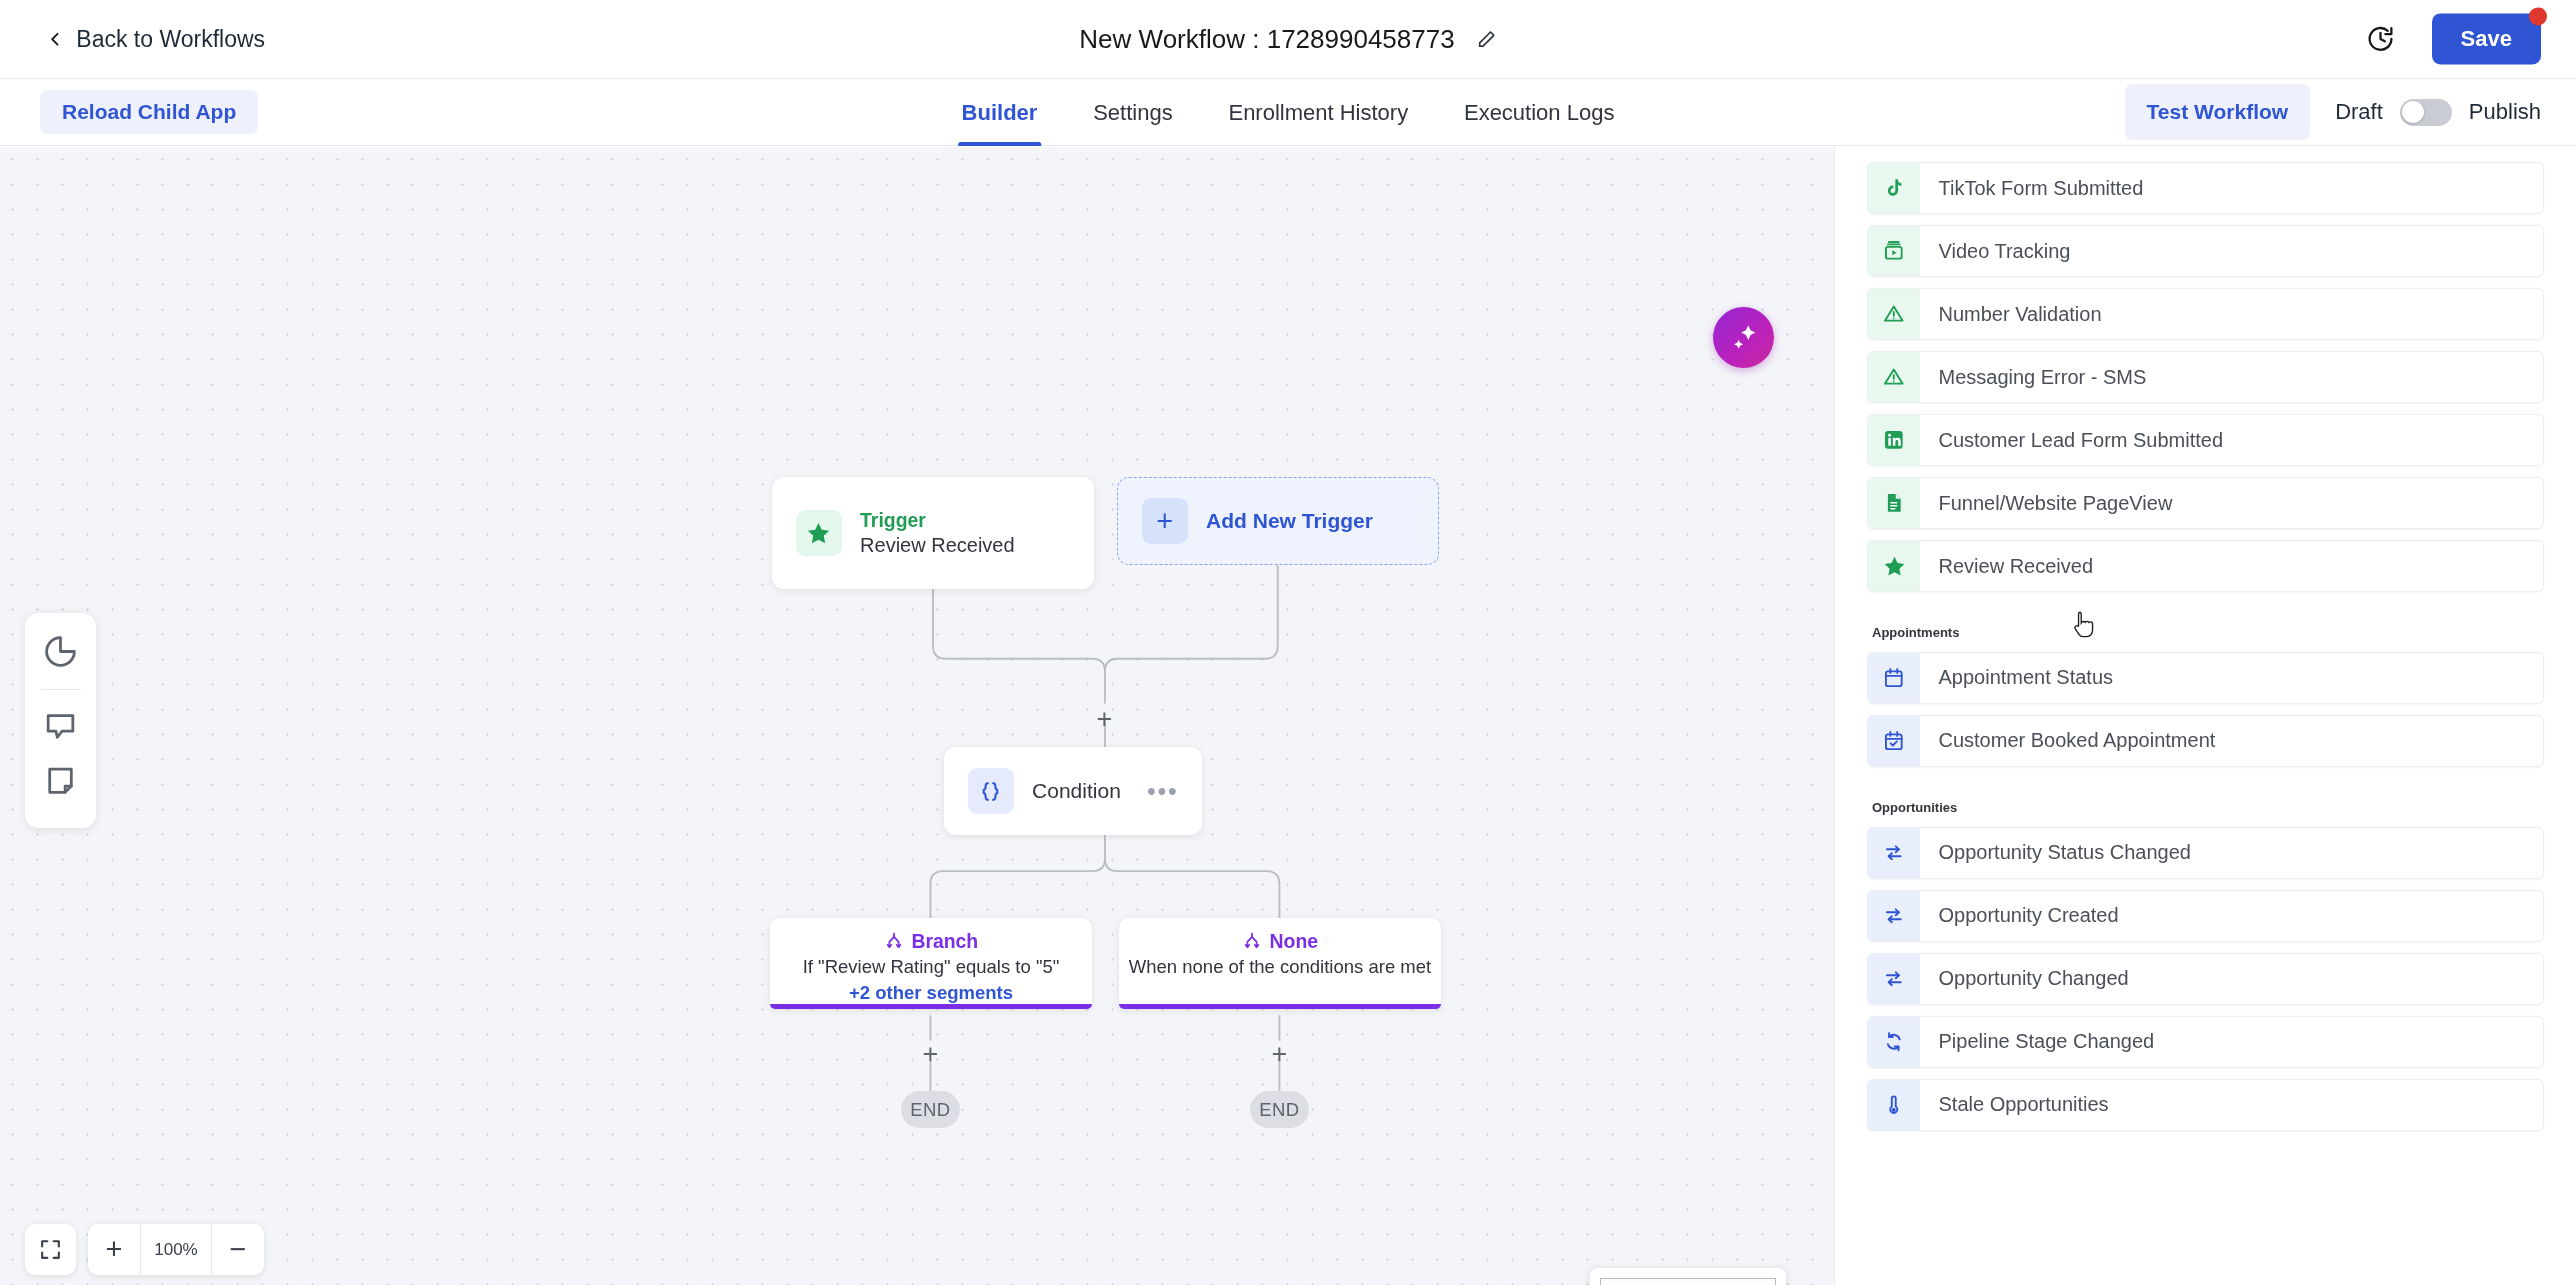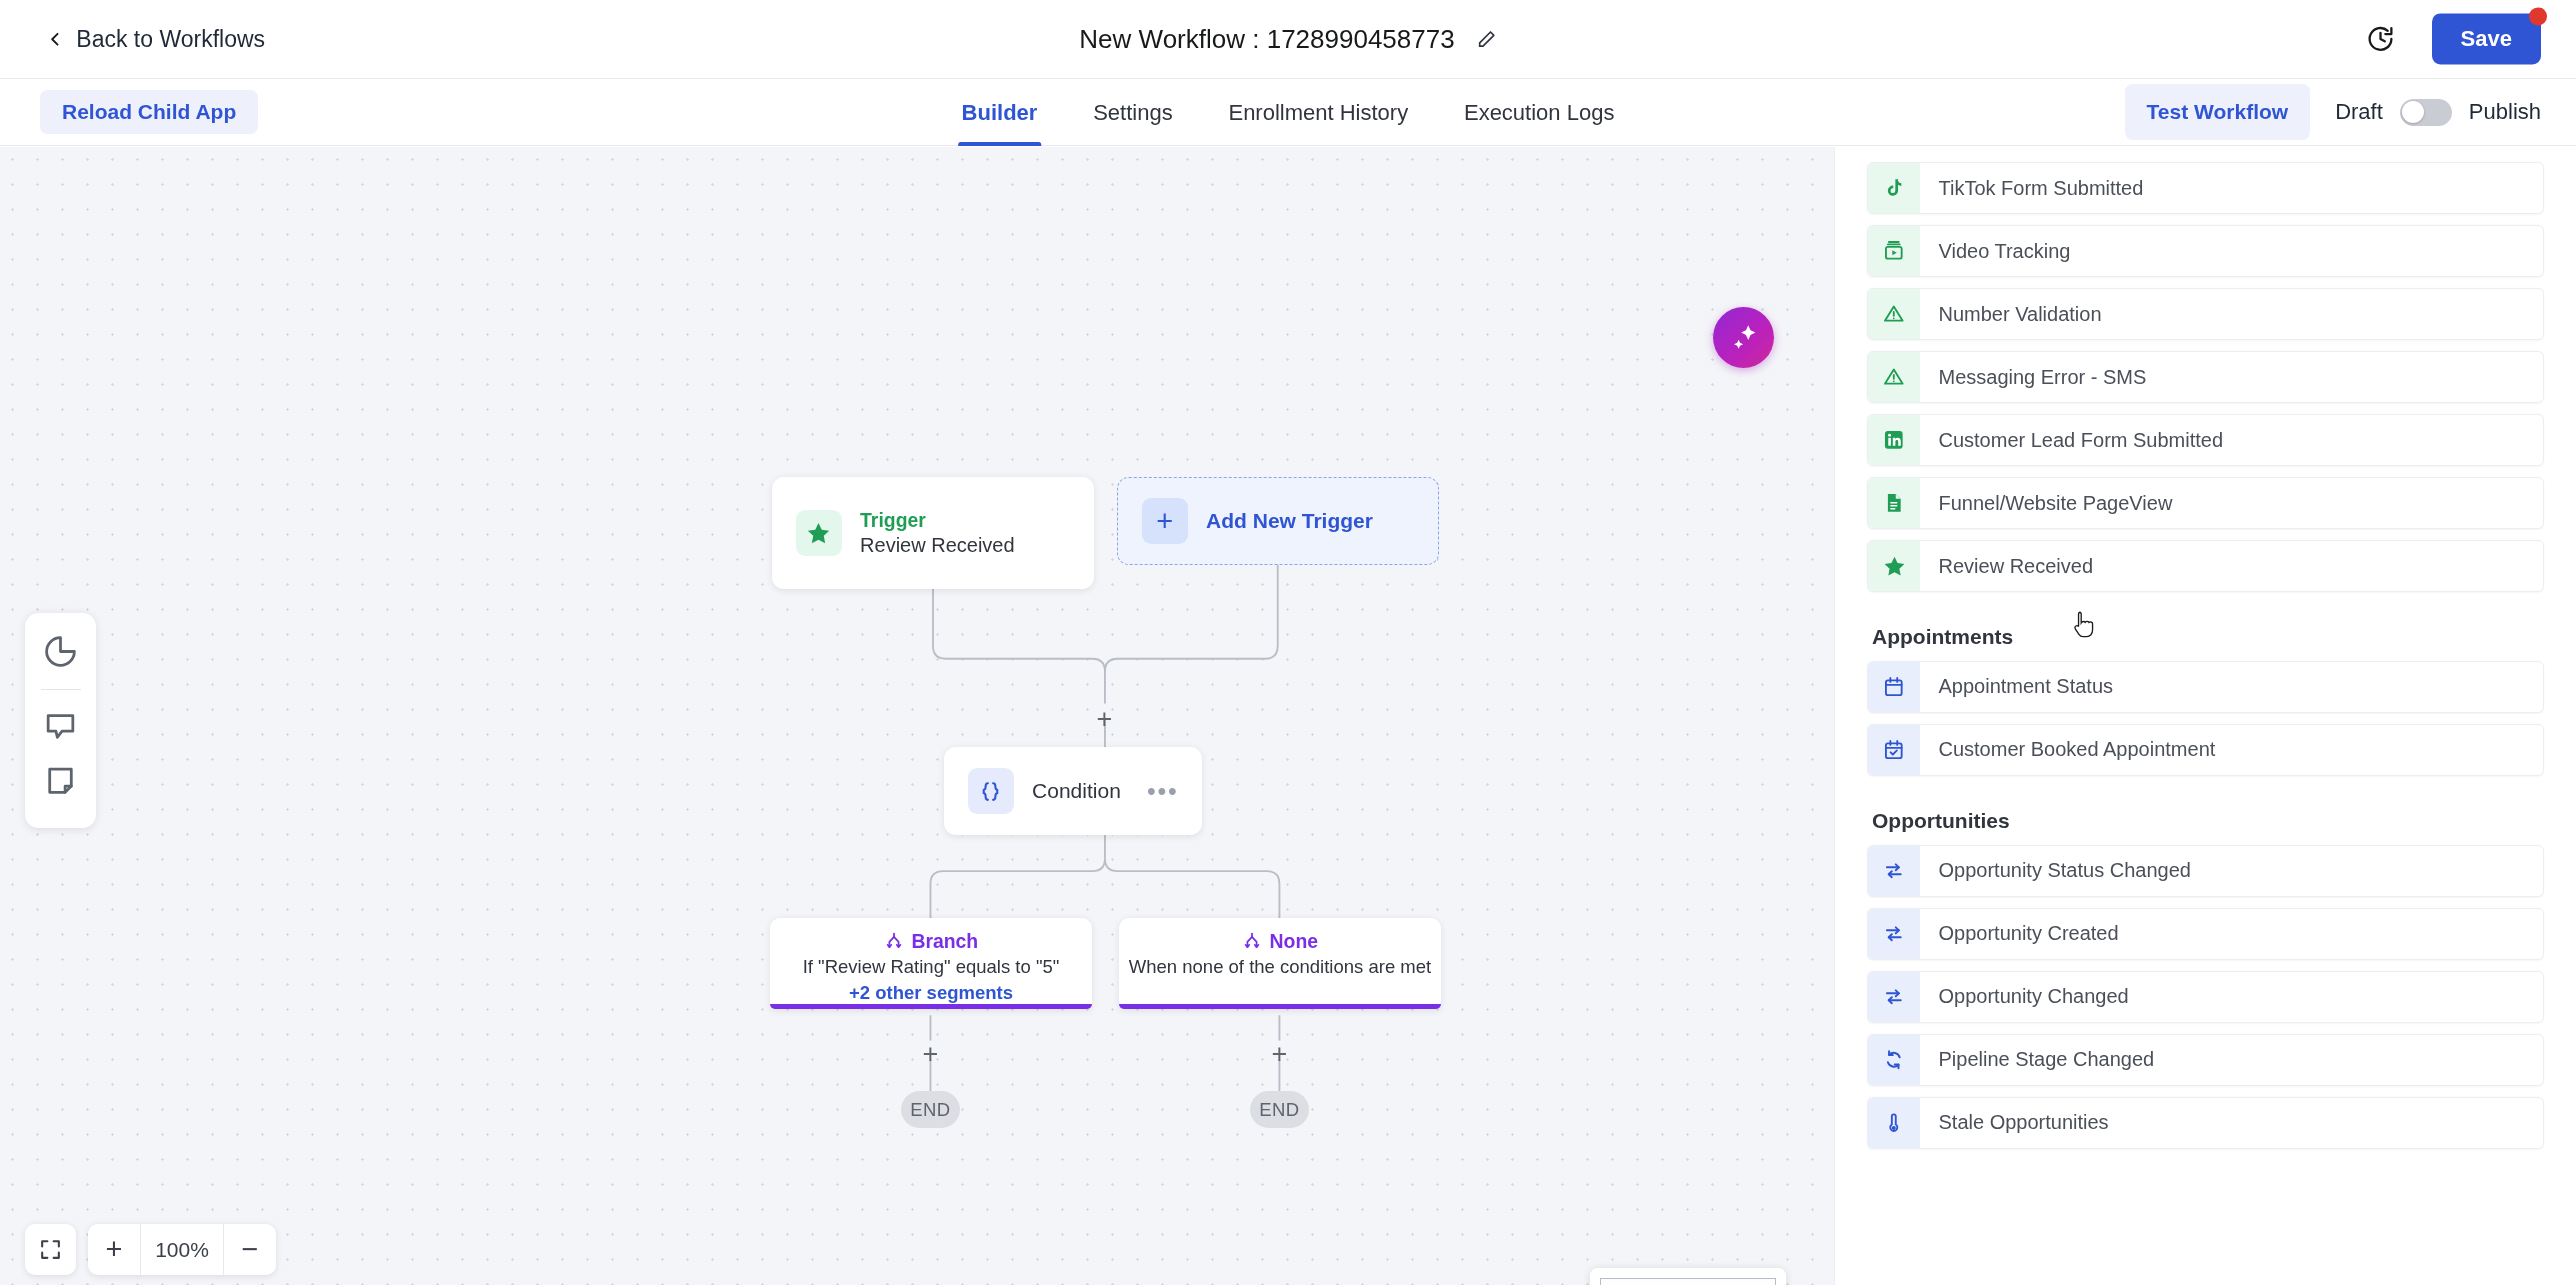--- a/index.html
+++ b/index.html
@@ -223,22 +223,22 @@
     position: absolute; left: 88px; top: 1077px;
     height: 51px; background: #ffffff; border-radius: 10px;
     box-shadow: 0 1.7px 6.7px rgba(20,25,40,.10);
     display: flex; align-items: stretch;
   }
   .zoom-btn {
     width: 52px; display: flex; align-items: center; justify-content: center;
     font-size: 29px; color: #3b4049; cursor: pointer; user-select: none;
   }
   .zoom-level {
-    width: 84px; display: flex; align-items: center; justify-content: center;
-    font-size: 21px; color: #3b4049;
+    width: 72px; display: flex; align-items: center; justify-content: center;
+    font-size: 17px; color: #3b4049;
     border-left: 0.8px solid #e6e8ec; border-right: 0.8px solid #e6e8ec;
   }
 
   
   .minimap {
     position: absolute; left: 1590px; top: 1121px;
     width: 196px; height: 152px;
     background: #ffffff; border-radius: 7.6px;
     box-shadow: 0 1.7px 8.4px rgba(20,25,40,.12);
     padding: 10px;
@@ -250,21 +250,21 @@
   }
 
   
   .right-panel {
     position: absolute; top: 147px; left: 1834px;
     width: 742px; height: 1139px;
     background: #ffffff; overflow: hidden;
     border-left: 0.8px solid #eceef1;
   }
   .rp-section-title {
-    font-size: 21px; font-weight: 700; color: #31353d;
+    font-size: 13px; font-weight: 700; color: #31353d;
     padding: 22px 37px 11.8px 37px;
   }
   .rp-item {
     margin: 0 32px 11px 32px; height: 52px;
     background: #ffffff; border: 0.8px solid #eceef1; border-radius: 5.9px;
     display: flex; align-items: stretch; cursor: pointer;
     box-shadow: 0 0.8px 1.7px rgba(20,25,40,.04);
   }
   .rp-icon-box {
     width: 52px; flex: 0 0 auto;

